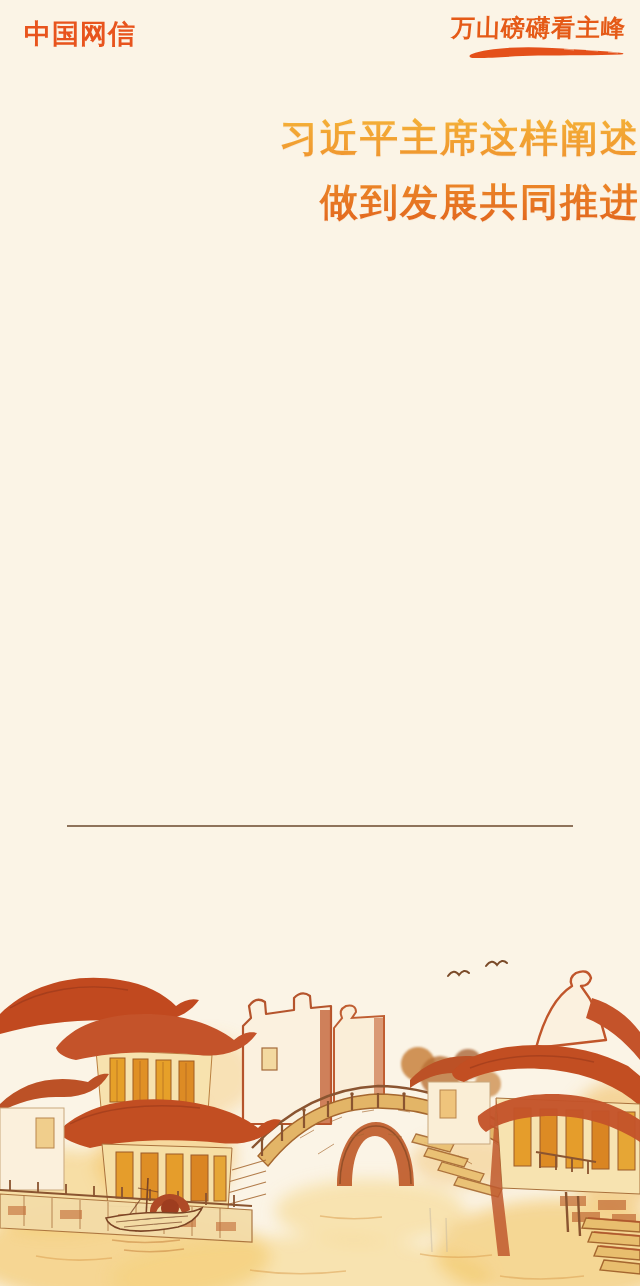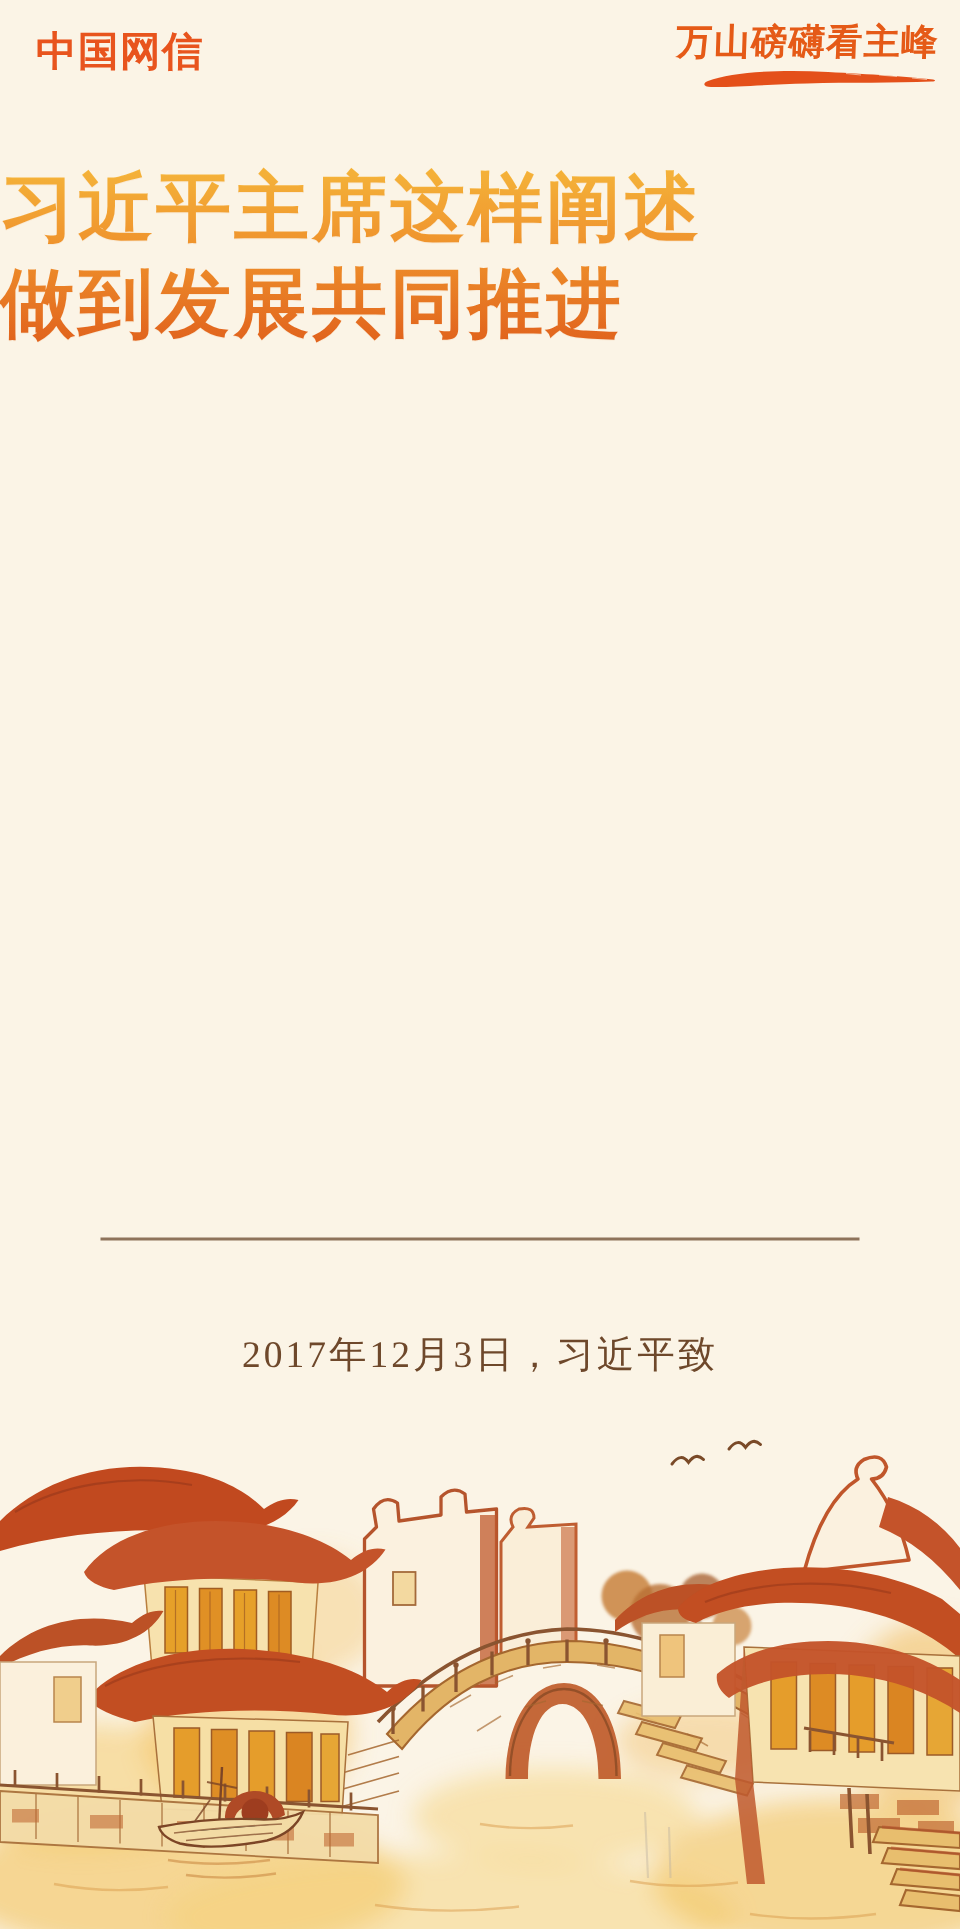--- a/index.html
+++ b/index.html
@@ -24,22 +24,22 @@
   .slogan-text {
     font-family: "Liberation Sans", sans-serif;
     font-size: 24px; font-weight: 800; letter-spacing: 1px;
     color: #E55A17;
     transform: skewX(-2deg);
   }
   .brush-underline { display: block; margin-top: 2px; margin-left: auto; }
   
   .title {
     position: absolute; top: 106px; left: 0; right: 0;
-    text-align: left;
-    font-size: 50px; line-height: 64px; font-weight: 700;
+    text-align: right;
+    font-size: 38px; line-height: 64px; font-weight: 700;
     letter-spacing: 2px;
     color: #E8761F;
     background: linear-gradient(180deg, #F6B53B 8%, #EE8C2A 55%, #DF5C1B 100%);
     -webkit-background-clip: text;
     background-clip: text;
     -webkit-text-fill-color: transparent;
     text-shadow: 0 1px 0 rgba(226,122,32,0.08);
   }
   
   .quote {
@@ -85,21 +85,20 @@
 
   <h1 class="title">
     <span style="display:block">习近平主席这样阐述</span>
     <span style="display:block">做到发展共同推进</span>
   </h1>
 
 
   <hr class="divider">
 
   <div class="attribution">
-    <div>2017年12月3日，习近平致</div>
   </div>
 
   <svg class="illustration" viewBox="0 0 640 330" preserveAspectRatio="none">
     <defs>
       <filter id="wash" x="-50%" y="-50%" width="200%" height="200%">
           <feGaussianBlur stdDeviation="8"></feGaussianBlur>
         </filter>
       <filter id="soft" x="-30%" y="-30%" width="160%" height="160%">
           <feGaussianBlur stdDeviation="1.1"></feGaussianBlur>
         </filter>

